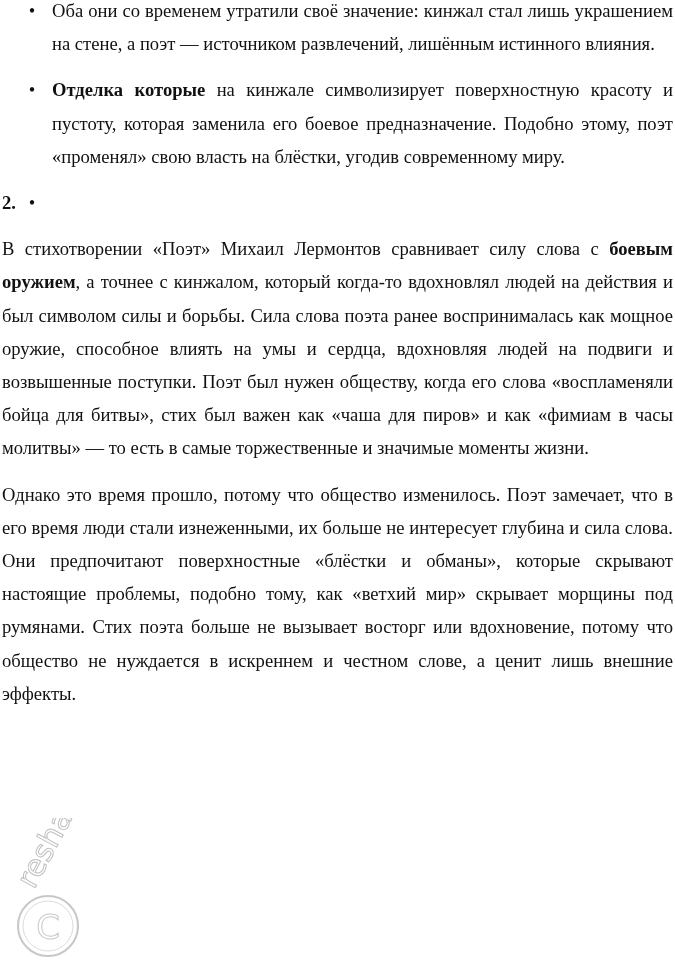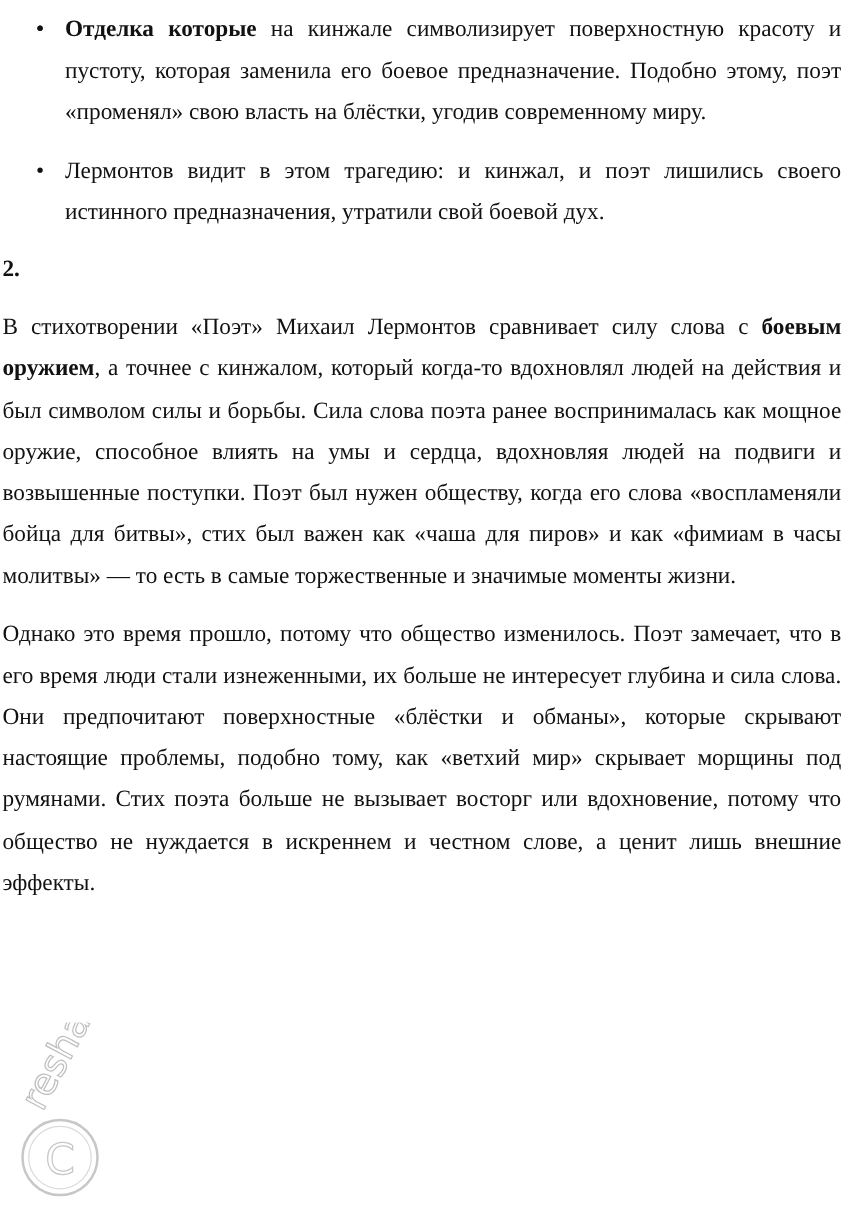--- a/index.html
+++ b/index.html
@@ -24,29 +24,29 @@
     pointer-events: none; opacity: 0.55;
   }
 </style>
 </head>
 <body>
 
 <div class="page">
   <ul class="bullets">
     <li class="bullet">
       <span class="dot">•</span>
-      <b></b>
+      <b></b><span>Оба они со временем утратили своё значение: кинжал стал лишь украшением на стене, а поэт — источником развлечений, лишённым истинного влияния.</span>
     </li>
     <li class="bullet">
       <span class="dot">•</span>
       <b>Отделка которые</b><span> на кинжале символизирует поверхностную красоту и пустоту, которая заменила его боевое предназначение. Подобно этому, поэт «променял» свою власть на блёстки, угодив современному миру.</span>
     </li>
     <li class="bullet">
       <span class="dot">•</span>
-      <b></b><span>Лермонтов видит в этом трагедию: и кинжал, и поэт лишились своего истинного предназначения, утратили свой боевой дух.</span>
+      <b></b>
     </li>
   </ul>
 
 
   <p class="heading">2.</p>
 
   <p class="para"><span>В стихотворении «Поэт» Михаил Лермонтов сравнивает силу слова с </span><b>боевым оружием</b><span>, а точнее с кинжалом, который когда-то вдохновлял людей на действия и был символом силы и борьбы. Сила слова поэта ранее воспринималась как мощное оружие, способное влиять на умы и сердца, вдохновляя людей на подвиги и возвышенные поступки. Поэт был нужен обществу, когда его слова «воспламеняли бойца для битвы», стих был важен как «чаша для пиров» и как «фимиам в часы молитвы» — то есть в самые торжественные и значимые моменты жизни.</span></p>
 
   <p class="para">Однако это время прошло, потому что общество изменилось. Поэт замечает, что в его время люди стали изнеженными, их больше не интересует глубина и сила слова. Они предпочитают поверхностные «блёстки и обманы», которые скрывают настоящие проблемы, подобно тому, как «ветхий мир» скрывает морщины под румянами. Стих поэта больше не вызывает восторг или вдохновение, потому что общество не нуждается в искреннем и честном слове, а ценит лишь внешние эффекты.</p>
 </div>

